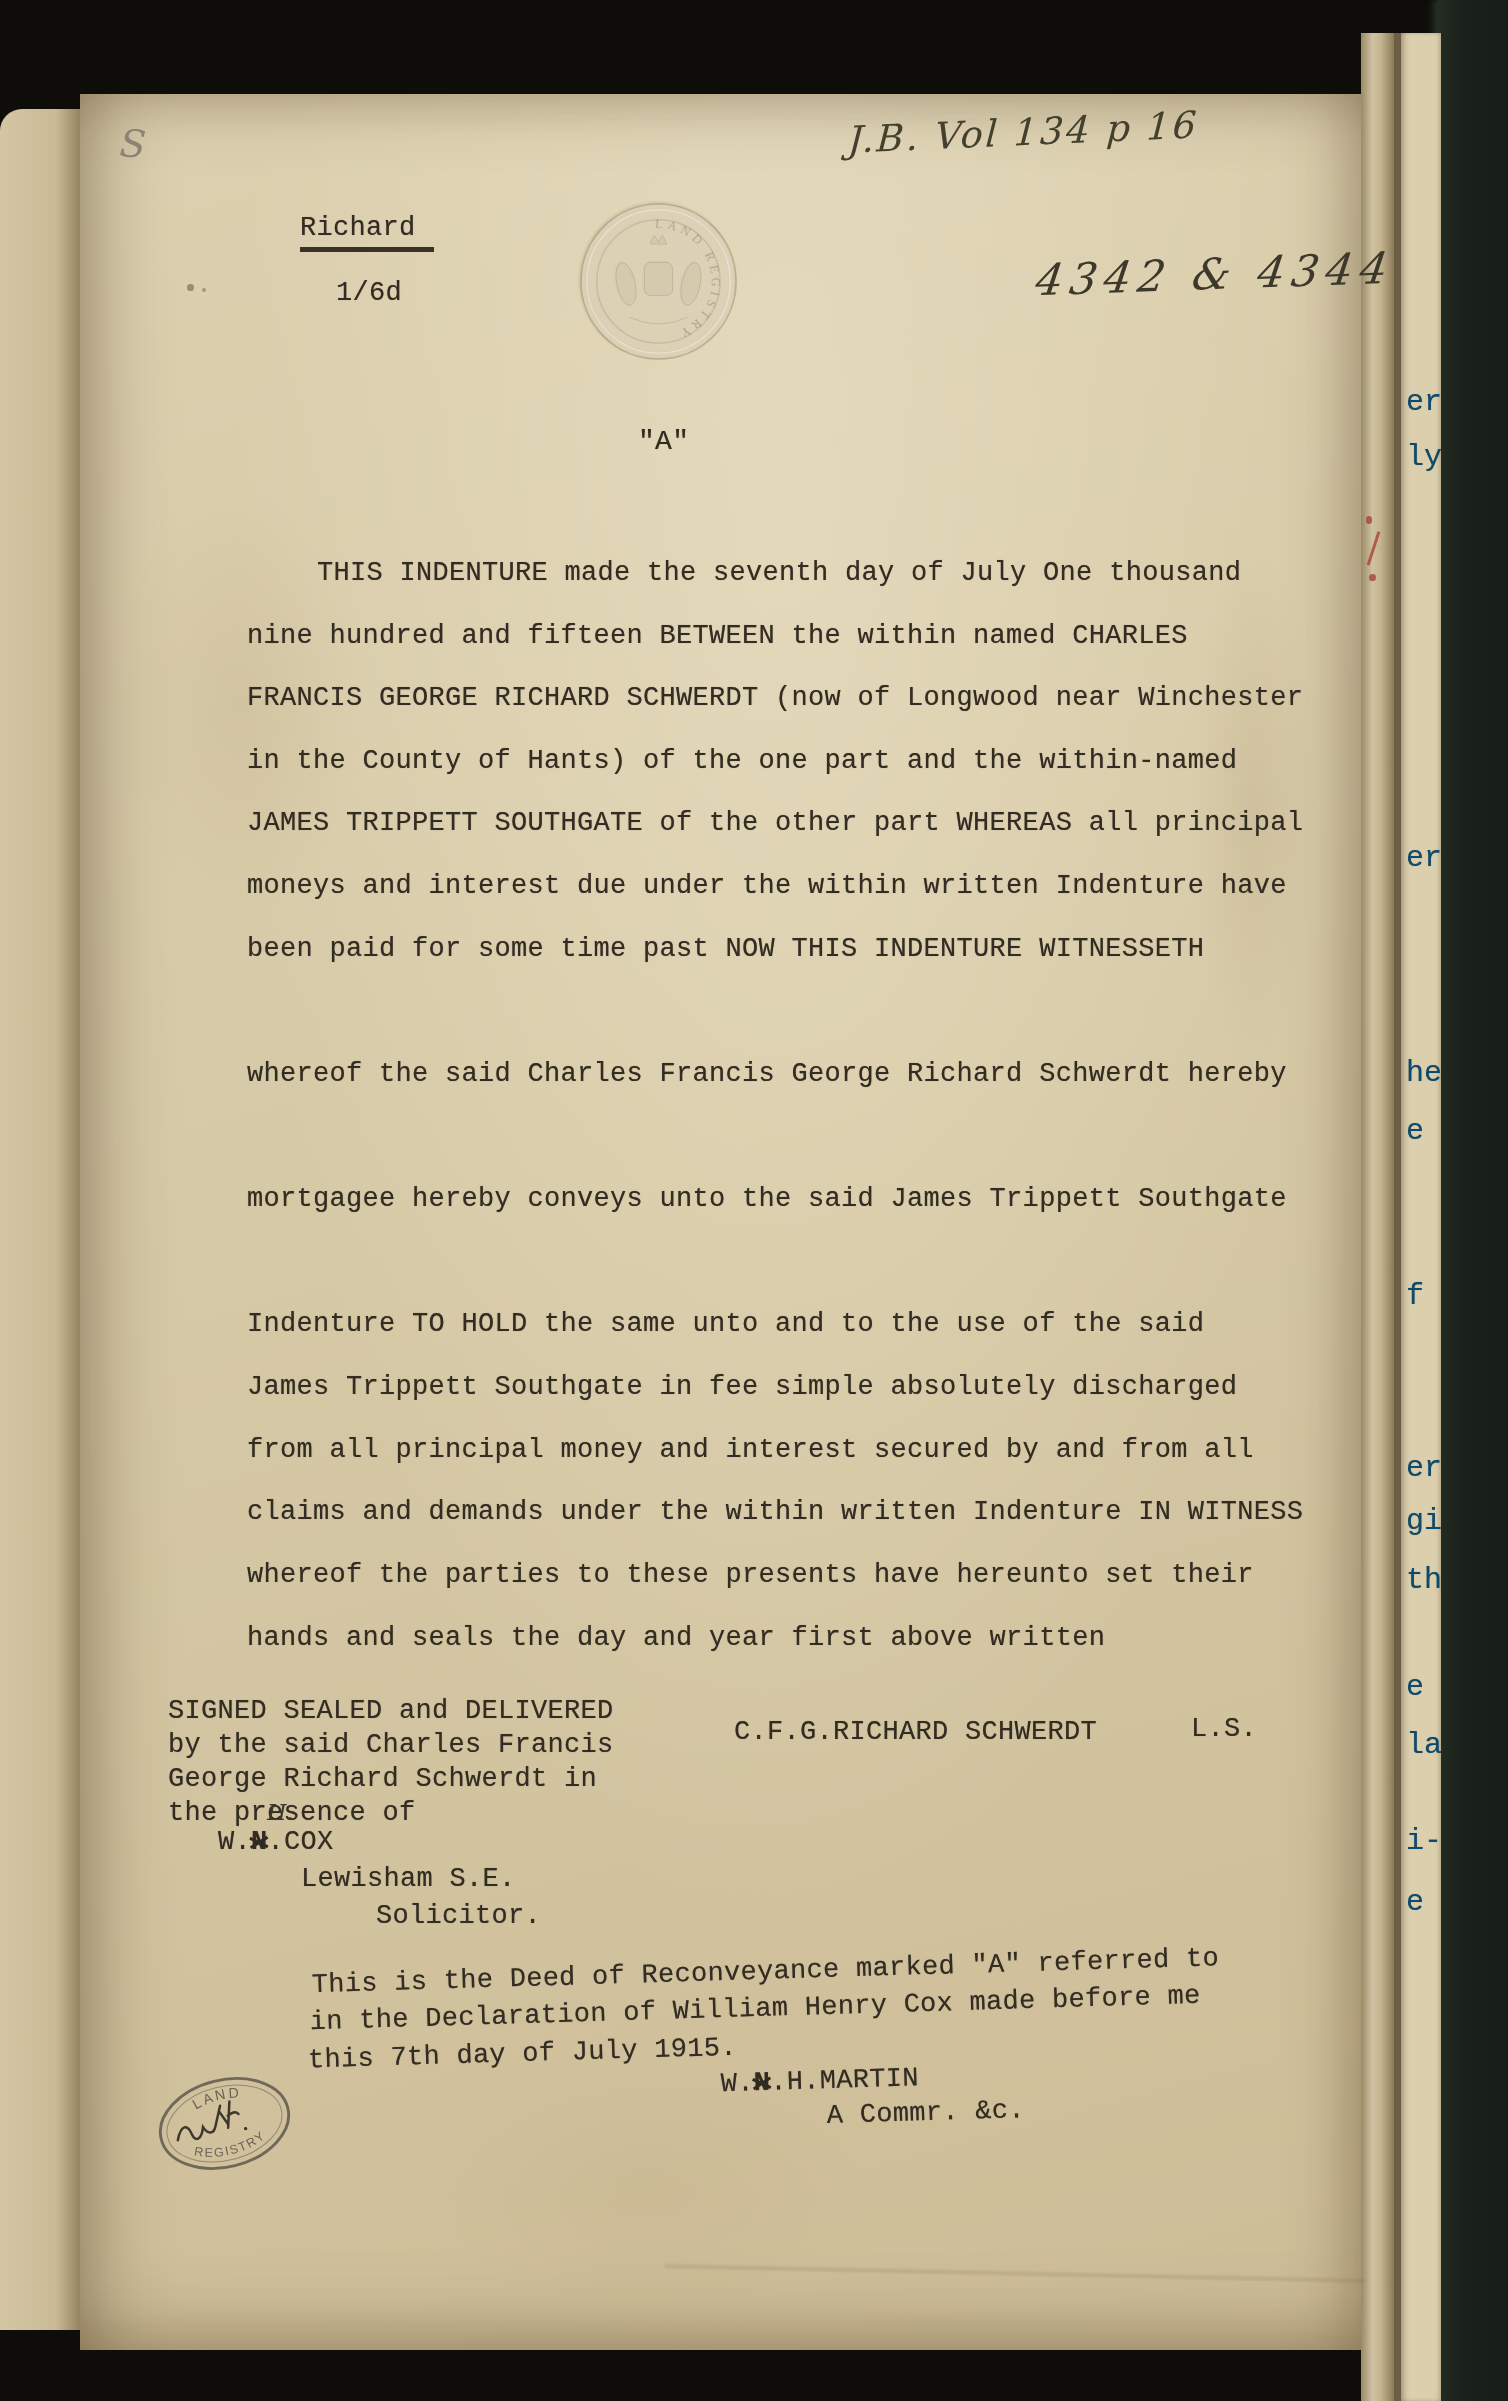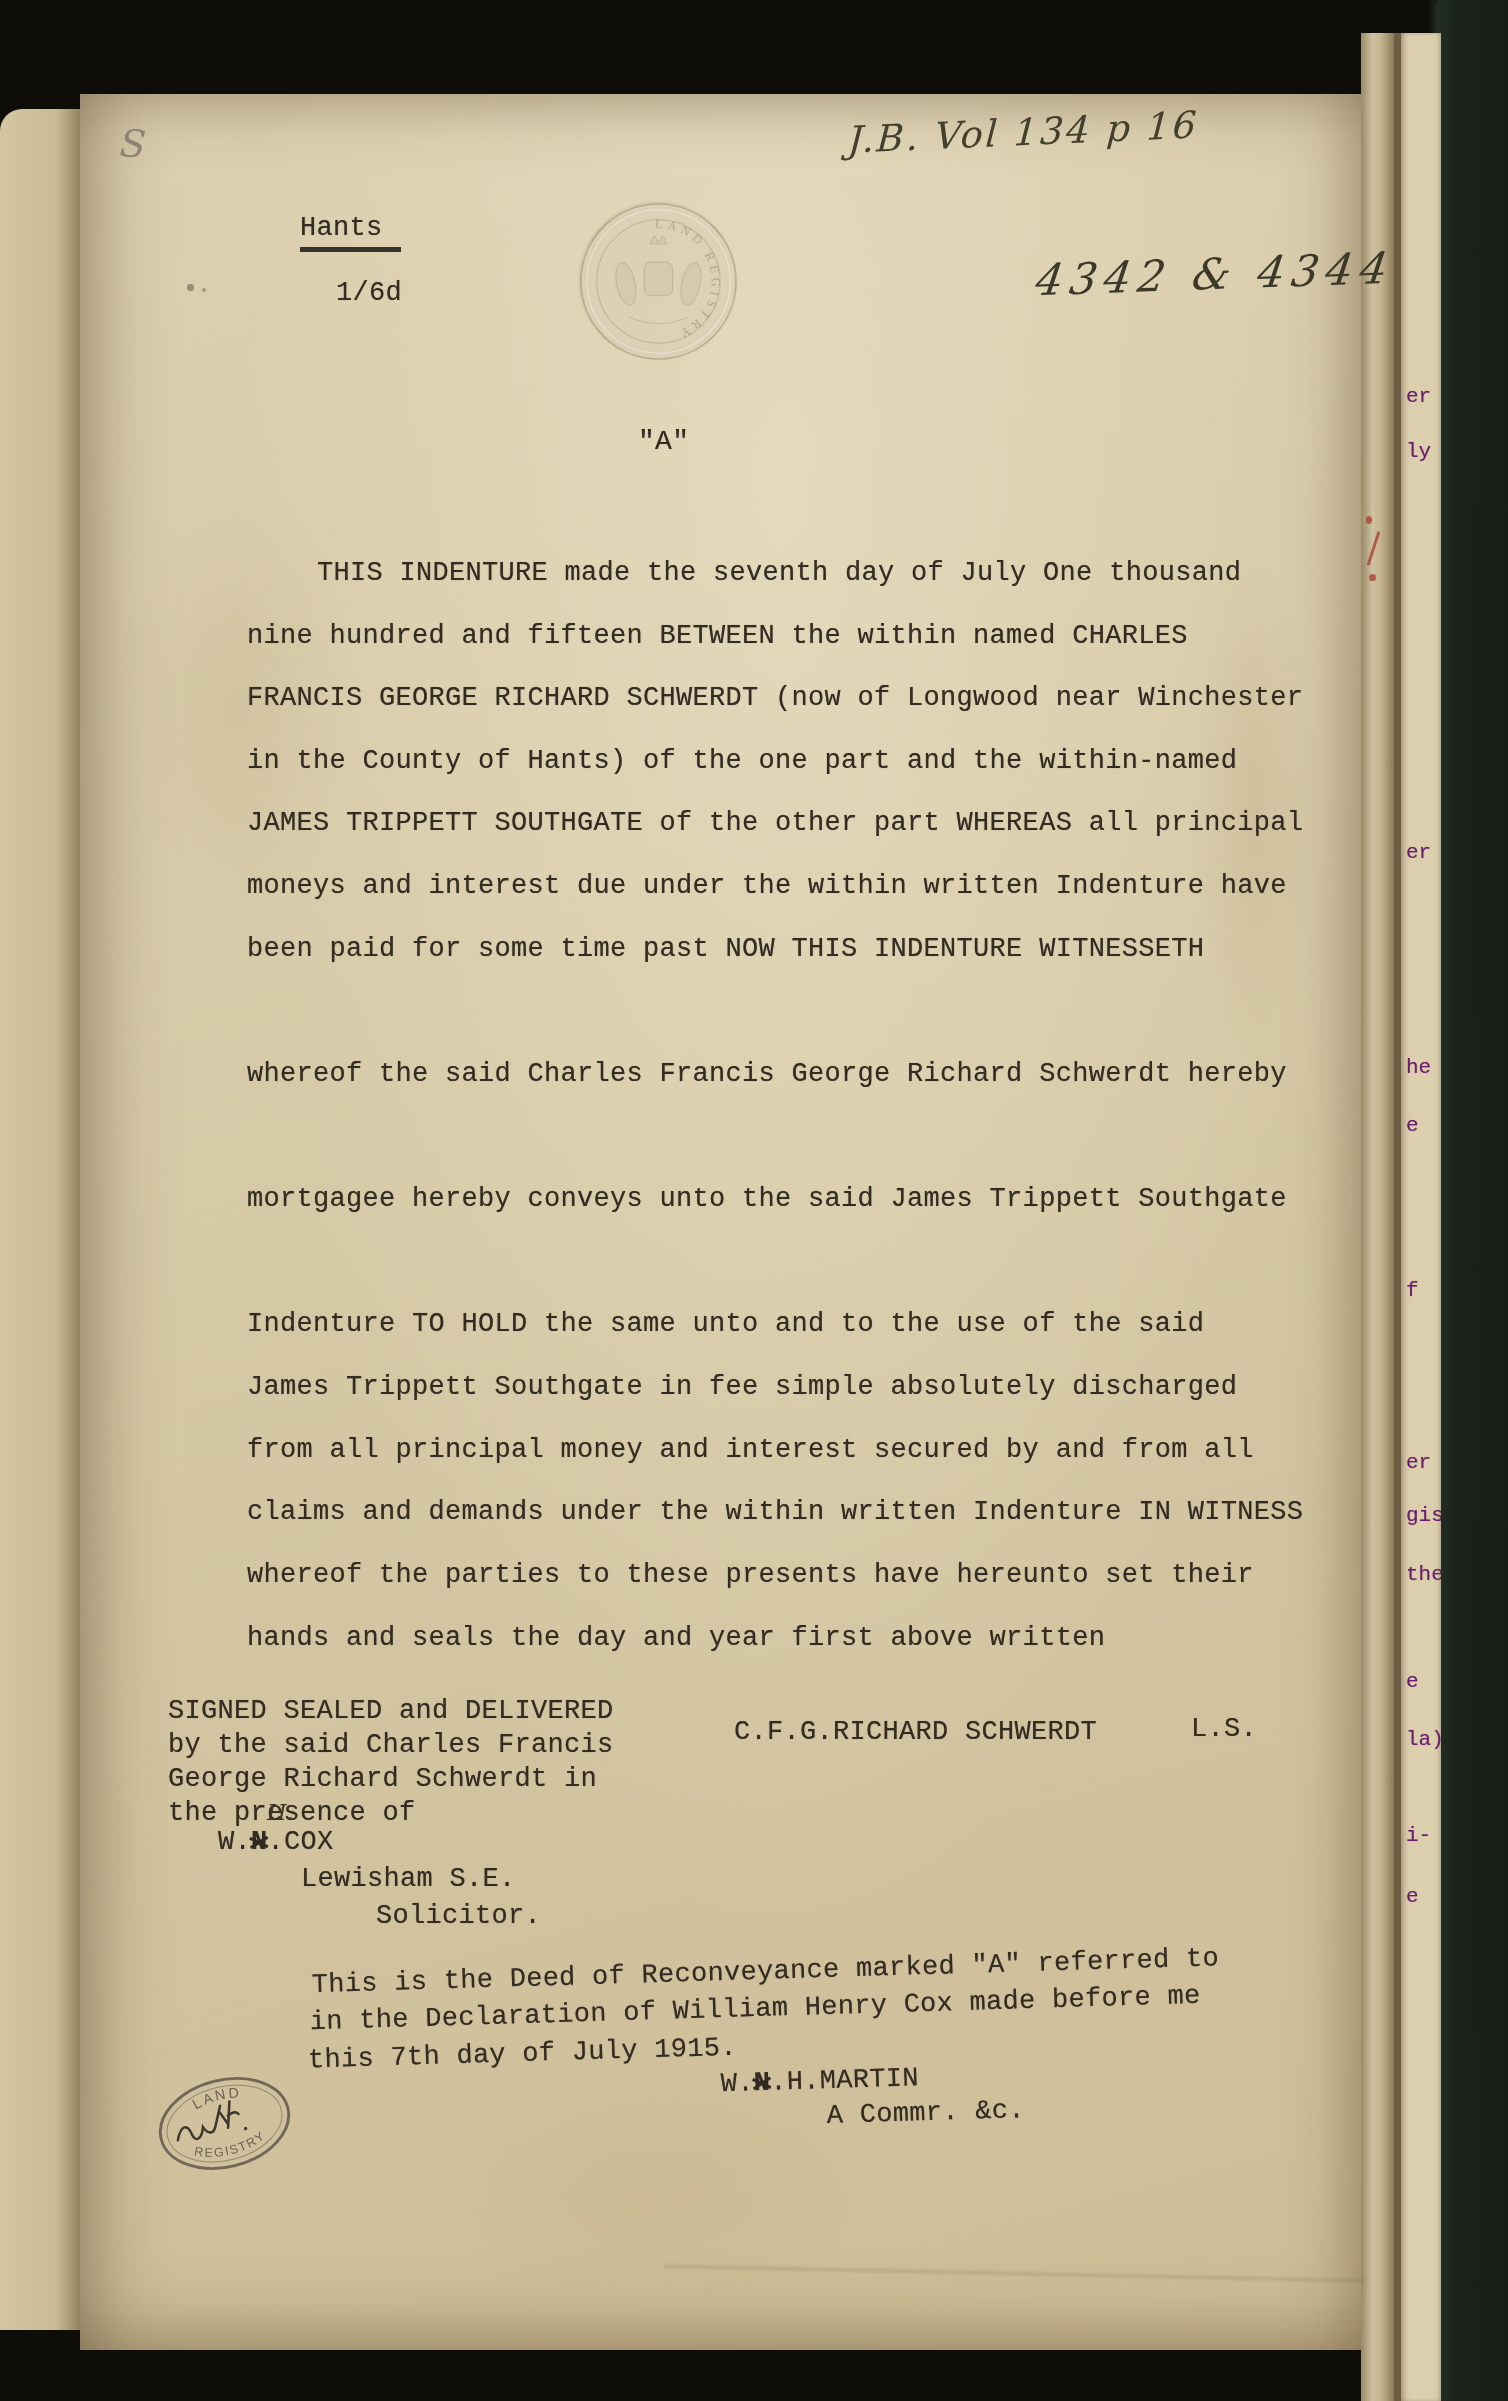--- a/index.html
+++ b/index.html
@@ -8,21 +8,21 @@
 
   
   .cover-right{left:1438px;top:0;width:71px;height:2401px;
     background:linear-gradient(90deg,#232d23 0%,#1b221b 30%,#161c16 100%);}
   .cover-fuzz{left:1433px;top:0;width:13.4px;height:2401px;background:#2e3a2c;filter:blur(3.3px);opacity:.8;}
   .edge-ribbon{left:1361px;top:33px;width:33px;height:2368px;
     background:linear-gradient(90deg,#9a8a66 0%,#cfc2a2 35%,#c4b48e 60%,#8a7a58 100%);}
   .edge-gap{left:1394px;top:33px;width:6.7px;height:2368px;background:#6d5f45;}
   .next-page-strip{left:1401px;top:33px;width:40px;height:2368px;background:#dccfae;overflow:hidden;
     box-shadow:inset 5px 0 6.7px -3.3px rgba(60,45,25,.45), inset -3.3px 0 5px -2.5px rgba(60,45,25,.35);}
-  .frag{position:absolute;left:5px;font-family:"Liberation Mono",monospace;font-size:21px;color:#701a75;white-space:pre;text-shadow:0 0 0.8px rgba(58,51,42,.5);}
+  .frag{position:absolute;left:5px;font-family:"Liberation Mono",monospace;font-size:30px;color:#0c4a6e;white-space:pre;text-shadow:0 0 0.8px rgba(58,51,42,.5);}
   .prev-page{left:0;top:109px;width:80px;height:2221px;
     background:linear-gradient(90deg,#d4c6a3 0%,#cabb96 70%,#93835f 100%);border-top-left-radius:22px;}
 
   
   .page{left:80px;top:94px;width:1281px;height:2256px;
     background:
       radial-gradient(ellipse at 55% 18%, rgba(236,227,200,.55) 0%, rgba(236,227,200,0) 55%),
       linear-gradient(165deg,#dcd0b0 0%,#d6c9a6 45%,#cdbd97 100%);
     box-shadow:inset 58px 0 75px -42px rgba(80,60,35,.40),
                inset -46px 0 58px -29px rgba(95,75,45,.35),
@@ -82,21 +82,21 @@
     <div class="stain" style="left:1111px;top:451px;width:125px;height:518px;background:radial-gradient(closest-side,rgba(140,110,65,.12),rgba(140,110,65,0));"></div>
     <div class="stain" style="left:351px;top:1971px;width:434px;height:250px;background:radial-gradient(closest-side,rgba(150,120,75,.08),rgba(150,120,75,0));"></div>
     <div class="stain" style="left:107px;top:190px;width:6.7px;height:6.7px;background:#6b6152;opacity:.6;"></div>
     <div class="stain" style="left:122px;top:194px;width:4.2px;height:4.2px;background:#6b6152;opacity:.5;"></div>
     <div class="crease" style="left:584px;top:2178px;width:701px;height:2.5px;transform:rotate(1.2deg);"></div>
 
     <div class="hand pencil" style="left:40px;top:28px;font-size:38px;transform:rotate(4deg);">S</div>
 
     <div class="hand" style="left:768px;top:16.7px;font-size:37px;letter-spacing:2.5px;transform:rotate(-2.5deg) skewX(-6deg);color:#43402e;">J.B. Vol 134 p 16</div>
 
-    <div class="tw" style="left:220px;top:119px;"><span class="underlined-head">Hants</span></div>
+    <div class="tw" style="left:220px;top:119px;"><span class="underlined-head">Richard</span></div>
     <div class="tw" style="left:256px;top:184px;">1/6d</div>
 
     <svg class="abs" style="left:491px;top:100px;filter:drop-shadow(0.8px 0.8px 0 rgba(255,255,255,.45)) drop-shadow(-0.8px -0.8px 0.8px rgba(90,75,50,.30));" width="175" height="175" viewBox="0 0 210 210">
       <defs>
           <path id="sealarc" d="M105,105 m-64,0 a64,64 0 1,1 128,0 a64,64 0 1,1 -128,0"></path>
         </defs>
       <circle cx="105" cy="105" r="93" fill="rgba(234,225,198,.22)" stroke="rgba(140,120,82,.45)" stroke-width="2"></circle>
       <circle cx="105" cy="105" r="86" fill="none" stroke="rgba(255,255,255,.30)" stroke-width="1.5"></circle>
       <circle cx="105" cy="105" r="74" fill="none" stroke="rgba(140,120,82,.30)" stroke-width="1.5"></circle>
       <g stroke="rgba(125,105,70,.30)" fill="rgba(190,172,135,.18)">

